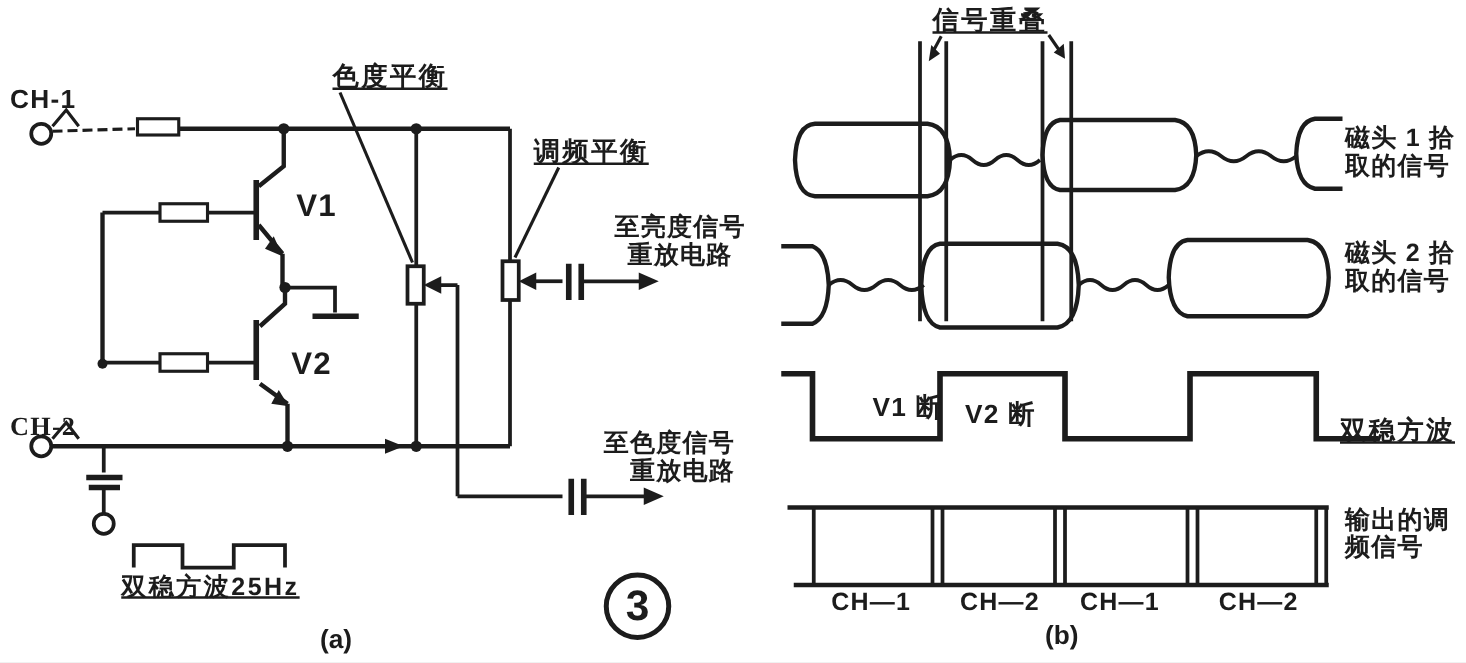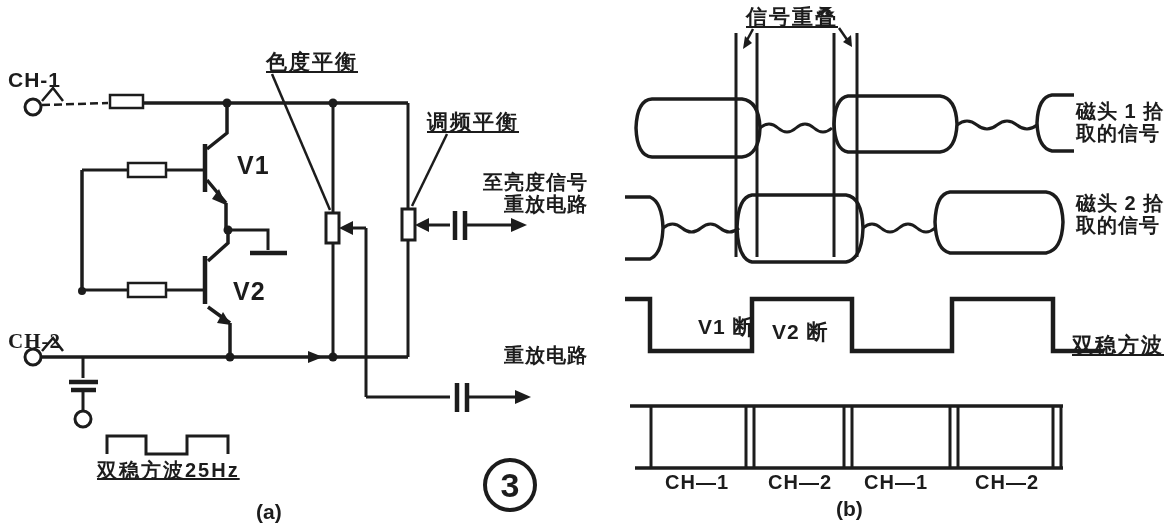--- a/index.html
+++ b/index.html
@@ -171,25 +171,26 @@
     </g>
   </svg>
 
   <div class="lbl latin" style="left:8px;top:68px;">CH-1</div>
   <div class="lbl latin" style="left:8px;top:329px;font-family:Liberation Serif, serif;">CH-2</div>
   <div class="lbl cjk" style="left:226px;top:50px;margin-left:40px;">色度平衡</div>
   <div class="lbl cjk" style="left:427px;top:110px;">调频平衡</div>
   <div class="lbl tname" style="left:237px;top:151px;">V1</div>
   <div class="lbl tname" style="left:233px;top:277px;">V2</div>
 
-  <div class="lbl cjk2 right" style="left:450px;top:171px;width:138px;">
+  <div class="lbl cjk2 right" style="left:475px;top:171px;width:138px;text-align:center;">
     <div>至亮度信号</div>
     <div>重放电路</div>
   </div>
   <div class="lbl cjk2 right" style="left:450px;top:344px;width:138px;">
+    <div>至色度信号</div>
     <div>重放电路</div>
   </div>
 
   <div class="lbl cjk" style="left:97px;top:459px;font-size:20px;">双稳方波25Hz</div>
   <div class="lbl caption" style="left:256px;top:500px;">(a)</div>
   <div id="fig-num">3</div>
 
   <div class="lbl cjk" style="left:746px;top:5px;">信号重叠</div>
 
   <div class="lbl cjk2" style="left:1076px;top:100px;">
@@ -198,20 +199,24 @@
   </div>
   <div class="lbl cjk2" style="left:1076px;top:192px;">
     <div>磁头 2 拾</div>
     <div>取的信号</div>
   </div>
 
   <div class="lbl cjk2" style="left:666px;top:316px;font-size:21px;margin-left:32px;">V1 断</div>
   <div class="lbl cjk2" style="left:772px;top:321px;font-size:21px;">V2 断</div>
   <div class="lbl cjk" style="left:1072px;top:297px;margin-top:36px;">双稳方波</div>
 
+  <div class="lbl cjk2" style="left:1076px;top:405px;">
+    <div>输出的调</div>
+    <div>频信号</div>
+  </div>
 
   <div class="lbl latin" style="left:665px;top:471px;font-size:20px;">CH—1</div>
   <div class="lbl latin" style="left:768px;top:471px;font-size:20px;">CH—2</div>
   <div class="lbl latin" style="left:864px;top:471px;font-size:20px;">CH—1</div>
   <div class="lbl latin" style="left:975px;top:471px;font-size:20px;">CH—2</div>
 
   <div class="lbl caption" style="left:836px;top:497px;">(b)</div>
 </div>
 
 </body></html>

